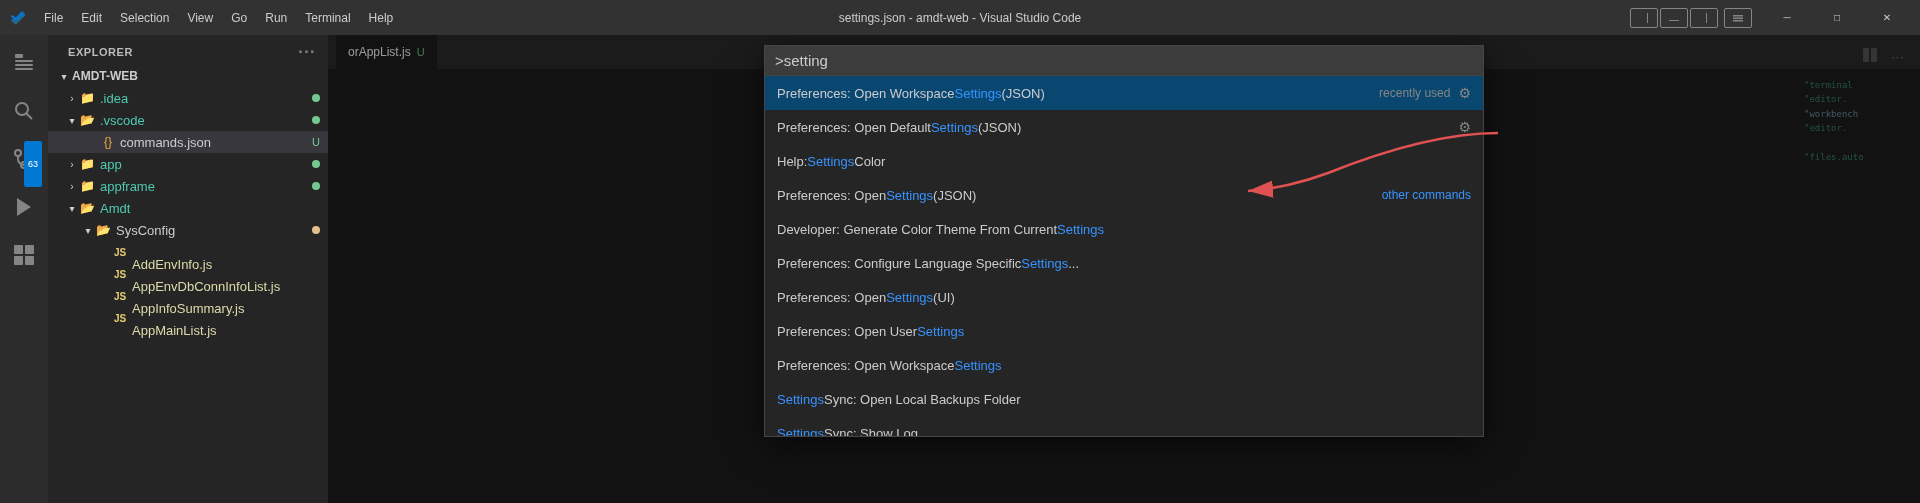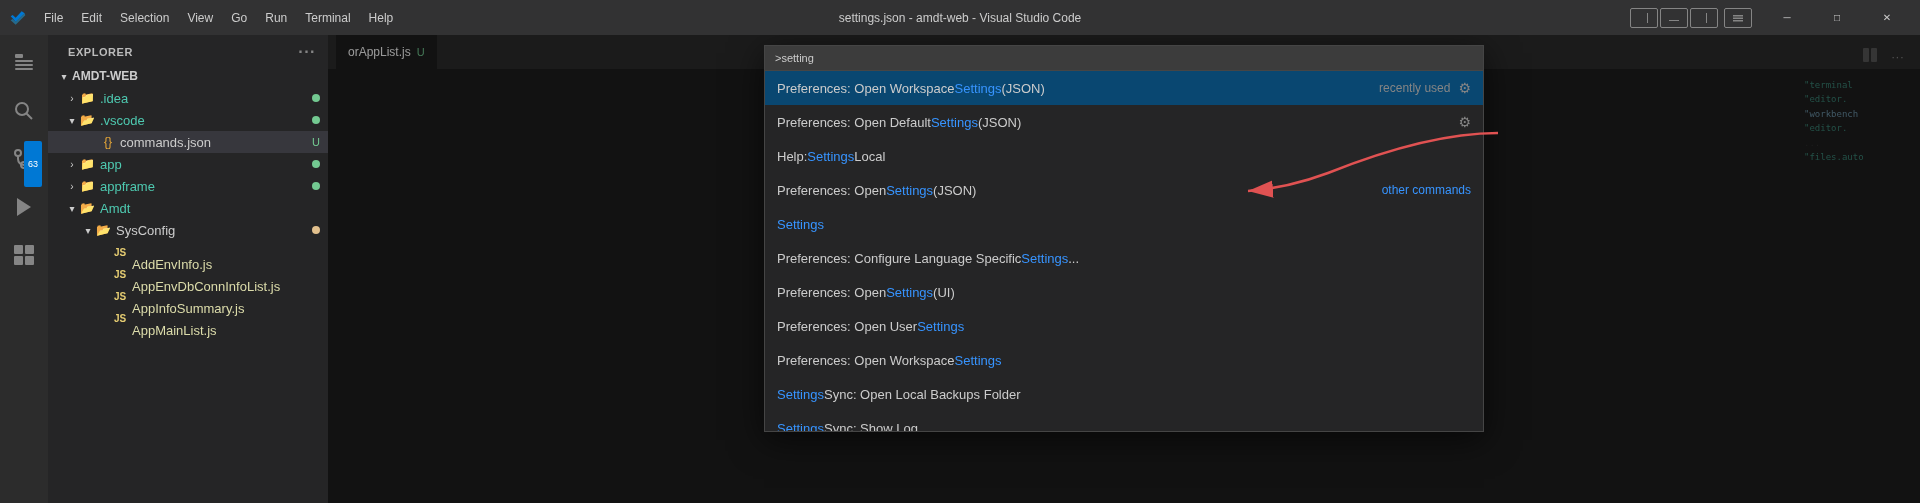--- a/index.html
+++ b/index.html
@@ -213,21 +213,21 @@
       padding: 6px 10px;
       border-bottom: 1px solid #454545;
       background: #3c3c3c;
     }
     .command-input {
       flex: 1;
       background: transparent;
       border: none;
       outline: none;
       color: #cccccc;
-      font-size: 11px;
+      font-size: 15px;
       caret-color: #aeafad;
     }
     .command-list {
       max-height: 360px;
       overflow-y: auto;
     }
     .command-item {
       padding: 6px 12px;
       cursor: pointer;
       display: flex;
@@ -523,37 +523,38 @@
             </div>
             <div class="command-item-right">
               <span class="gear-icon-sm">⚙</span>
             </div>
           </div>
 
           <div class="command-item">
             <div class="command-item-left">
               <span class="cmd-text">Help: </span>
                 <span class="cmd-highlight">Settings</span>
-                <span class="cmd-text"> Local</span>
+                <span class="cmd-text"> Color</span>
             </div>
           </div>
 
           <div class="command-item">
             <div class="command-item-left">
               <span class="cmd-text">Preferences: Open </span>
                 <span class="cmd-highlight">Settings</span>
                 <span class="cmd-text"> (JSON)</span>
             </div>
             <div class="command-item-right">
               <span class="other-commands-link">other commands</span>
             </div>
           </div>
 
           <div class="command-item">
             <div class="command-item-left">
+              <span class="cmd-text">Developer: Generate Color Theme From Current </span>
                 <span class="cmd-highlight">Settings</span>
             </div>
           </div>
 
           <div class="command-item">
             <div class="command-item-left">
               <span class="cmd-text">Preferences: Configure Language Specific </span>
                 <span class="cmd-highlight">Settings</span>
                 <span class="cmd-text">...</span>
             </div>

